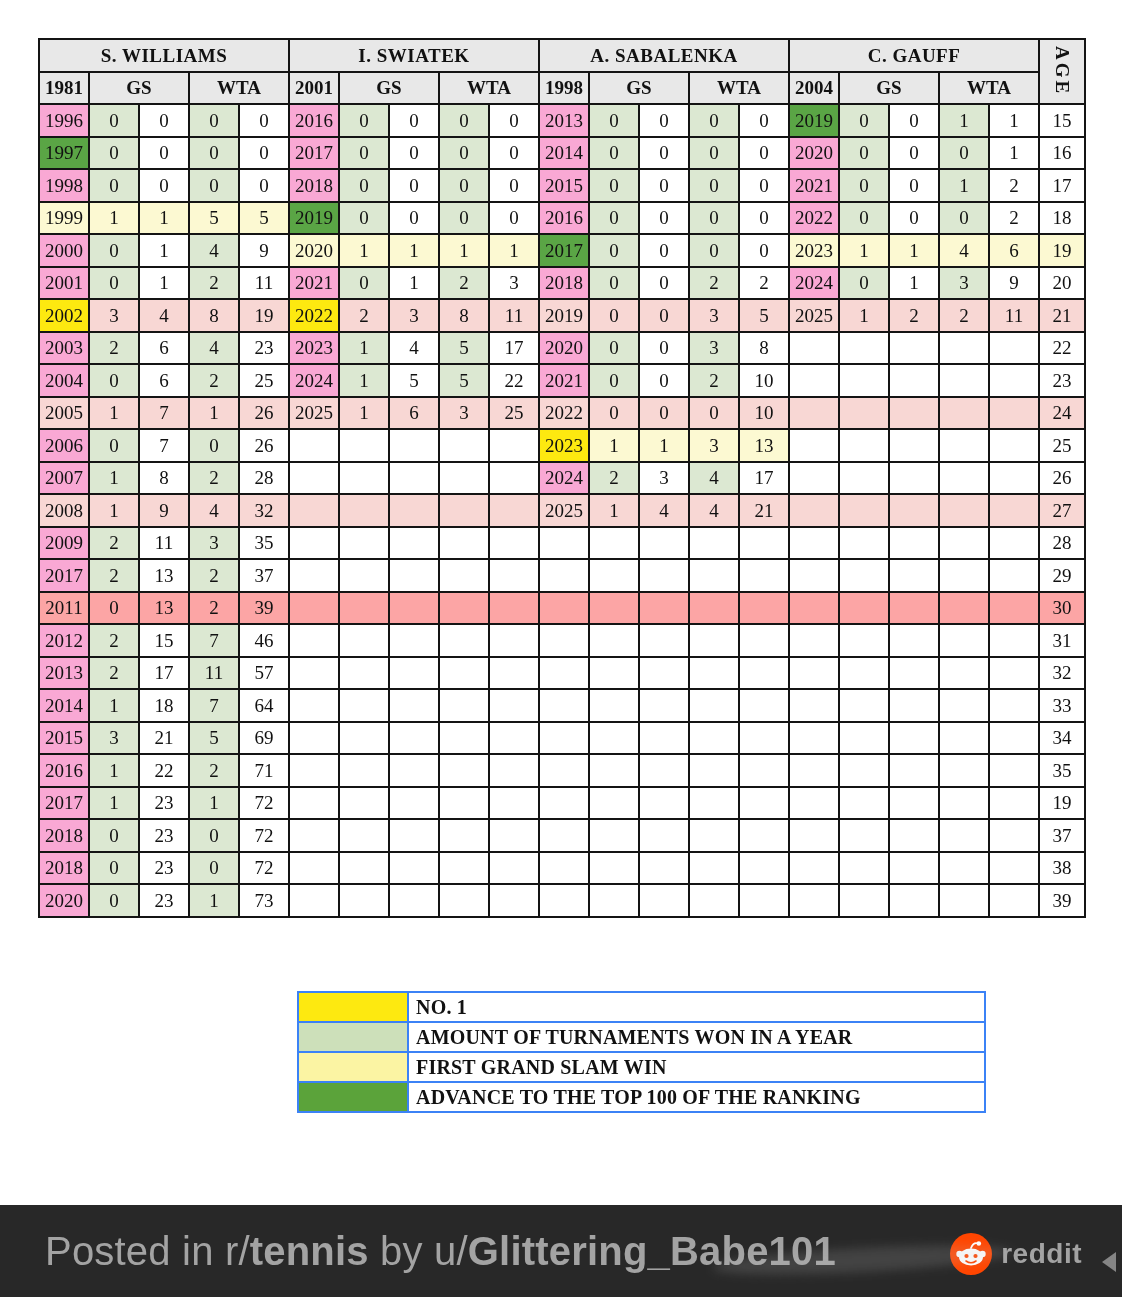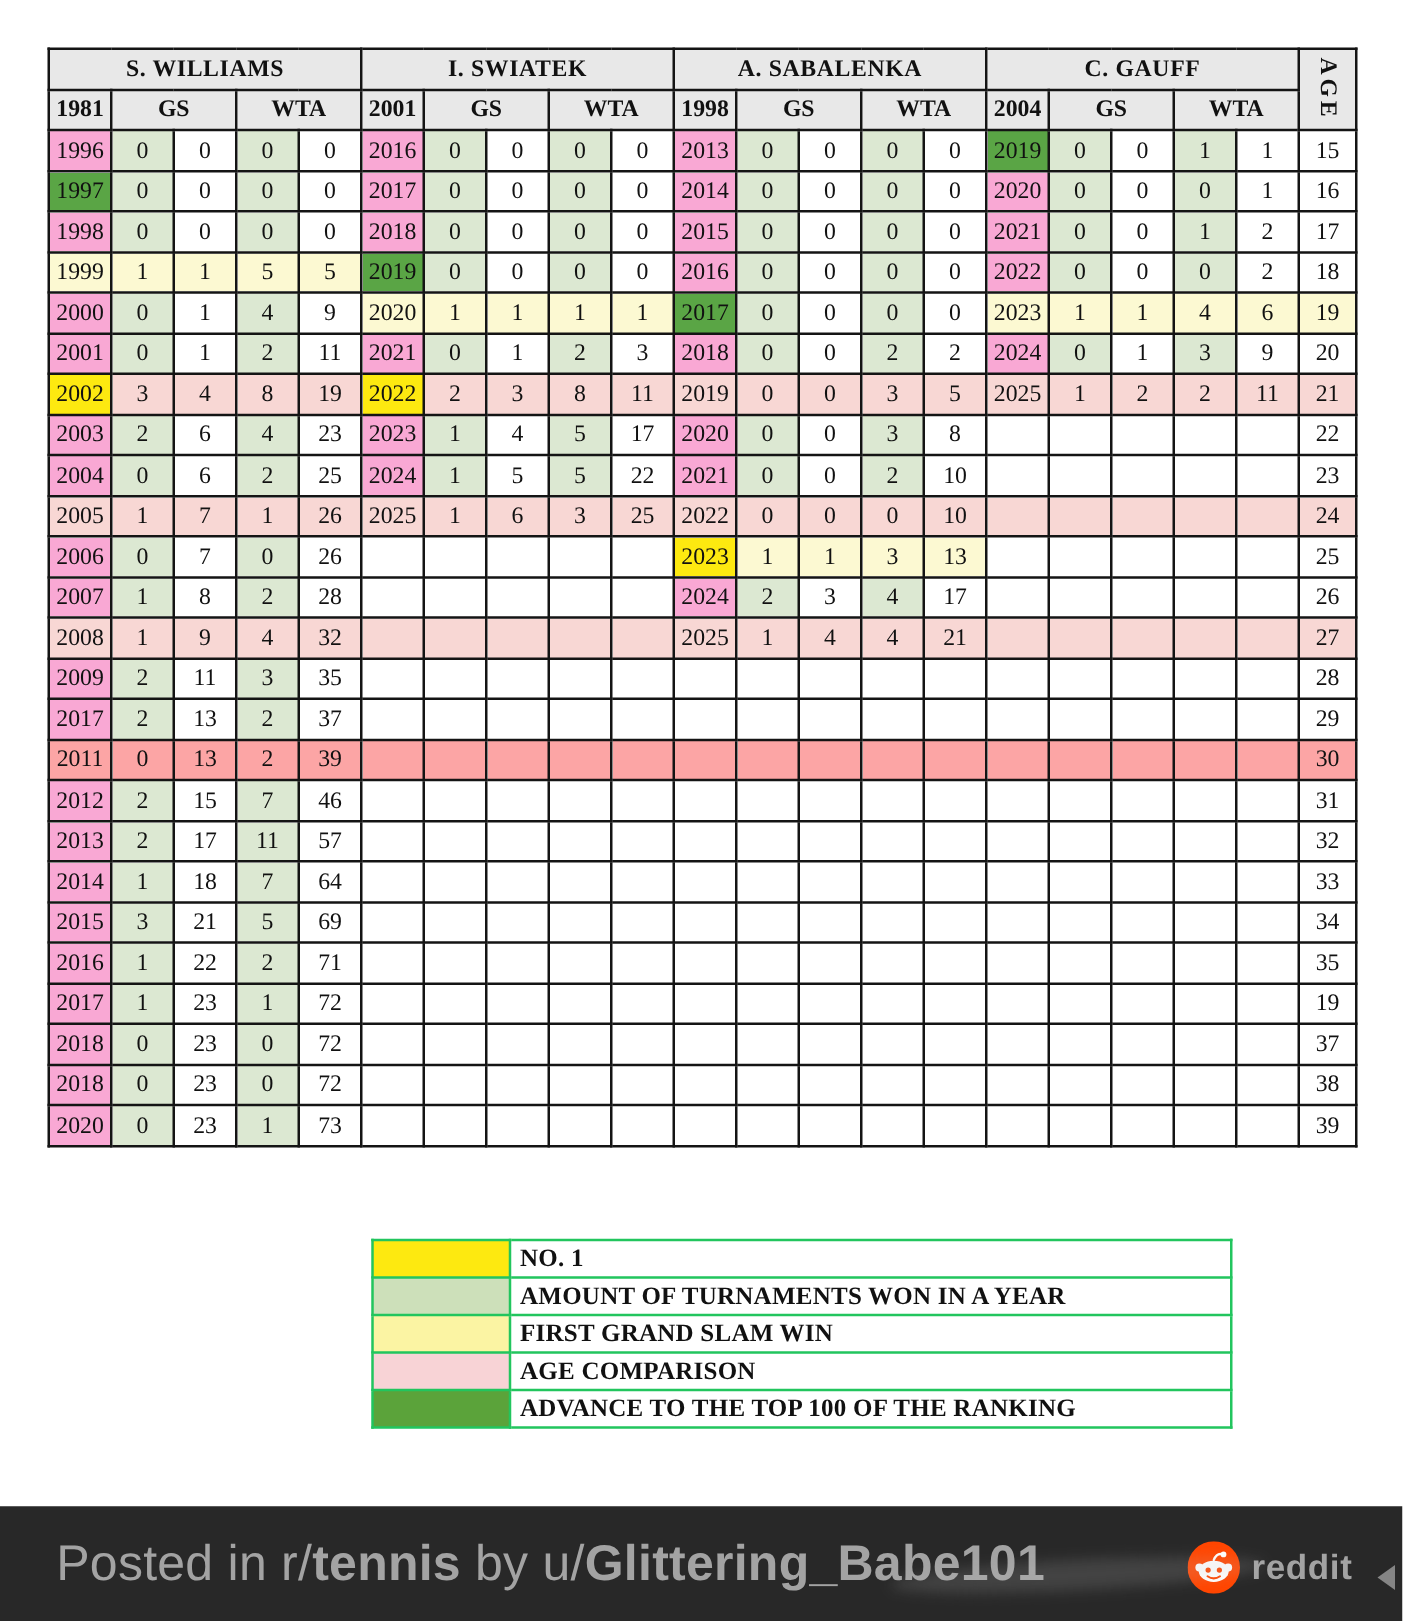--- a/index.html
+++ b/index.html
@@ -33,21 +33,21 @@
   .pk{background:#f8d7d4;}
   .gr{background:#fca5a5;}
   .yc{background:#f9a8d4;}
   .dg{background:#5aa545;}
   .n1{background:#fde910;}
   
   .legend{
     position:absolute;left:297px;top:991px;border-collapse:collapse;
   }
   .legend td{
-    border:2px solid #22c55e;height:28px;padding:0;
+    border:2px solid #3b82f6;height:28px;padding:0;
   }
   .legend .sw{width:108px;}
   .legend .lab{
     width:568px;font-weight:bold;font-size:20px;color:#111;
     padding:0 0 0 7px;text-align:left;background:#fff;
     font-family:"Liberation Serif",serif;letter-spacing:.2px;
   }
   
   .footer{
     position:absolute;left:0;top:1205px;width:1122px;height:92px;
@@ -709,24 +709,20 @@
         <td class="sw" style="background: rgb(253, 233, 16);"></td>
         <td class="lab">NO. 1</td>
       </tr>
       <tr>
         <td class="sw" style="background: rgb(205, 224, 186);"></td>
         <td class="lab">AMOUNT OF TURNAMENTS WON IN A YEAR</td>
       </tr>
       <tr>
         <td class="sw" style="background: rgb(251, 244, 163);"></td>
         <td class="lab">FIRST GRAND SLAM WIN</td>
-      </tr>
-      <tr>
-        <td class="sw" style="background: rgb(248, 211, 214);"></td>
-        <td class="lab">AGE COMPARISON</td>
       </tr>
       <tr>
         <td class="sw" style="background: rgb(91, 163, 58);"></td>
         <td class="lab">ADVANCE TO THE TOP 100 OF THE RANKING</td>
       </tr>
     </tbody>
 </table>
 
 <div class="footer">
   <div class="posted"><span>Posted in r/</span><span class="b">tennis</span><span> by u/</span><span class="b">Glittering_Babe101</span></div>

